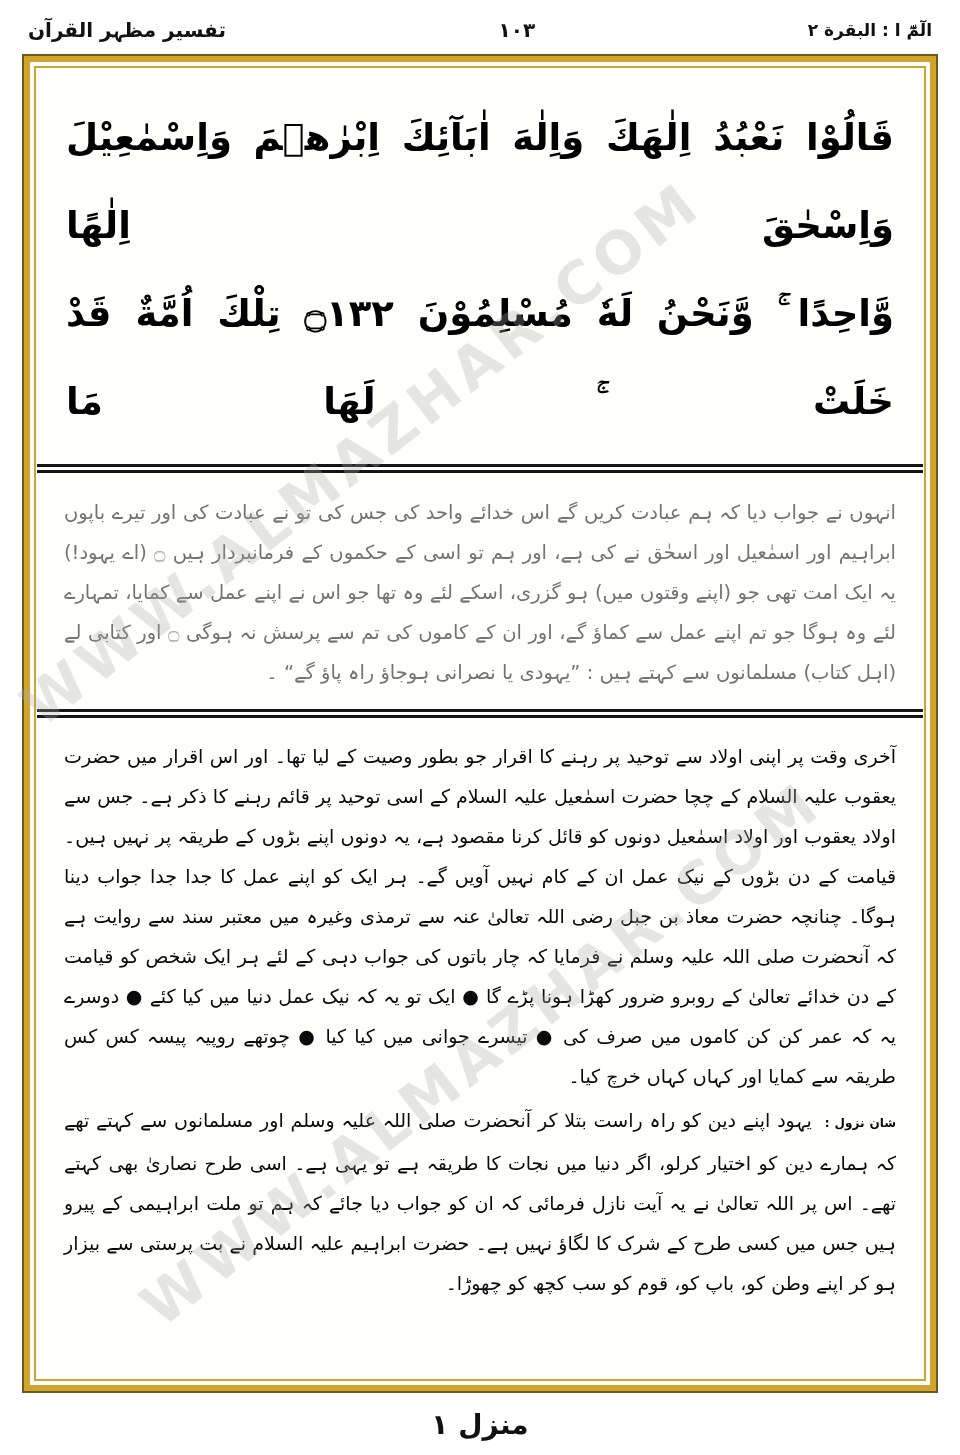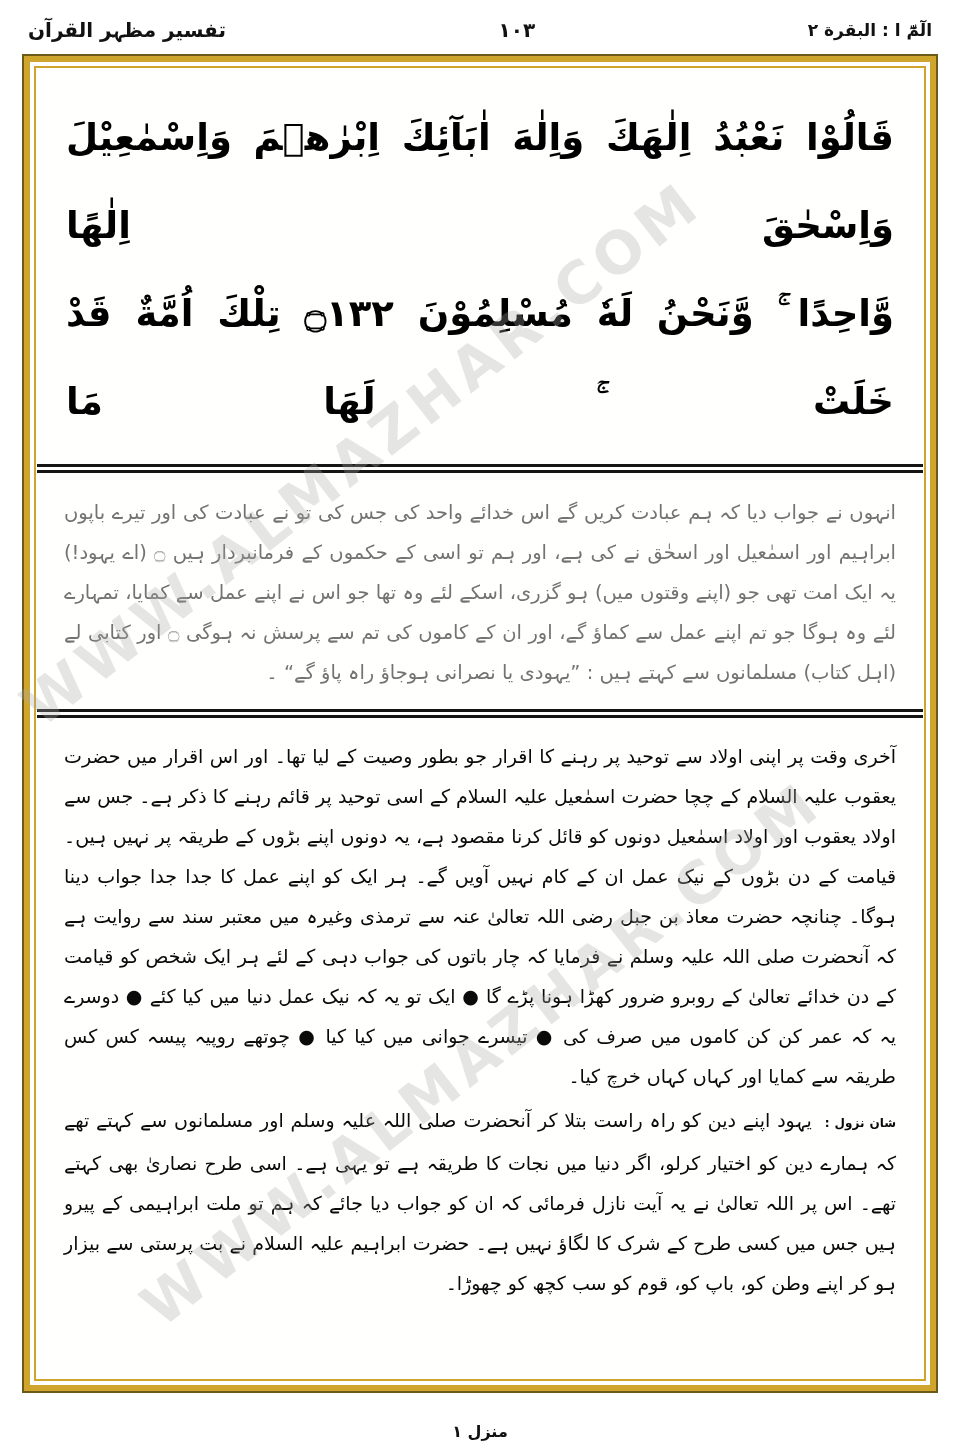--- a/index.html
+++ b/index.html
@@ -101,21 +101,21 @@
   .shan-label {
     font-weight: bold;
     font-size: 12px;
     padding-left: 6px;
   }
   
   .footer {
     position: absolute;
     bottom: 14px; left: 0; right: 0;
     text-align: center;
-    font-size: 16px;
+    font-size: 28px;
     font-weight: bold;
   }
   
   .watermark {
     position: absolute;
     font-size: 58px;
     font-weight: bold;
     letter-spacing: 6px;
     color: rgba(170,170,170,0.30);
     transform: rotate(-38deg);

